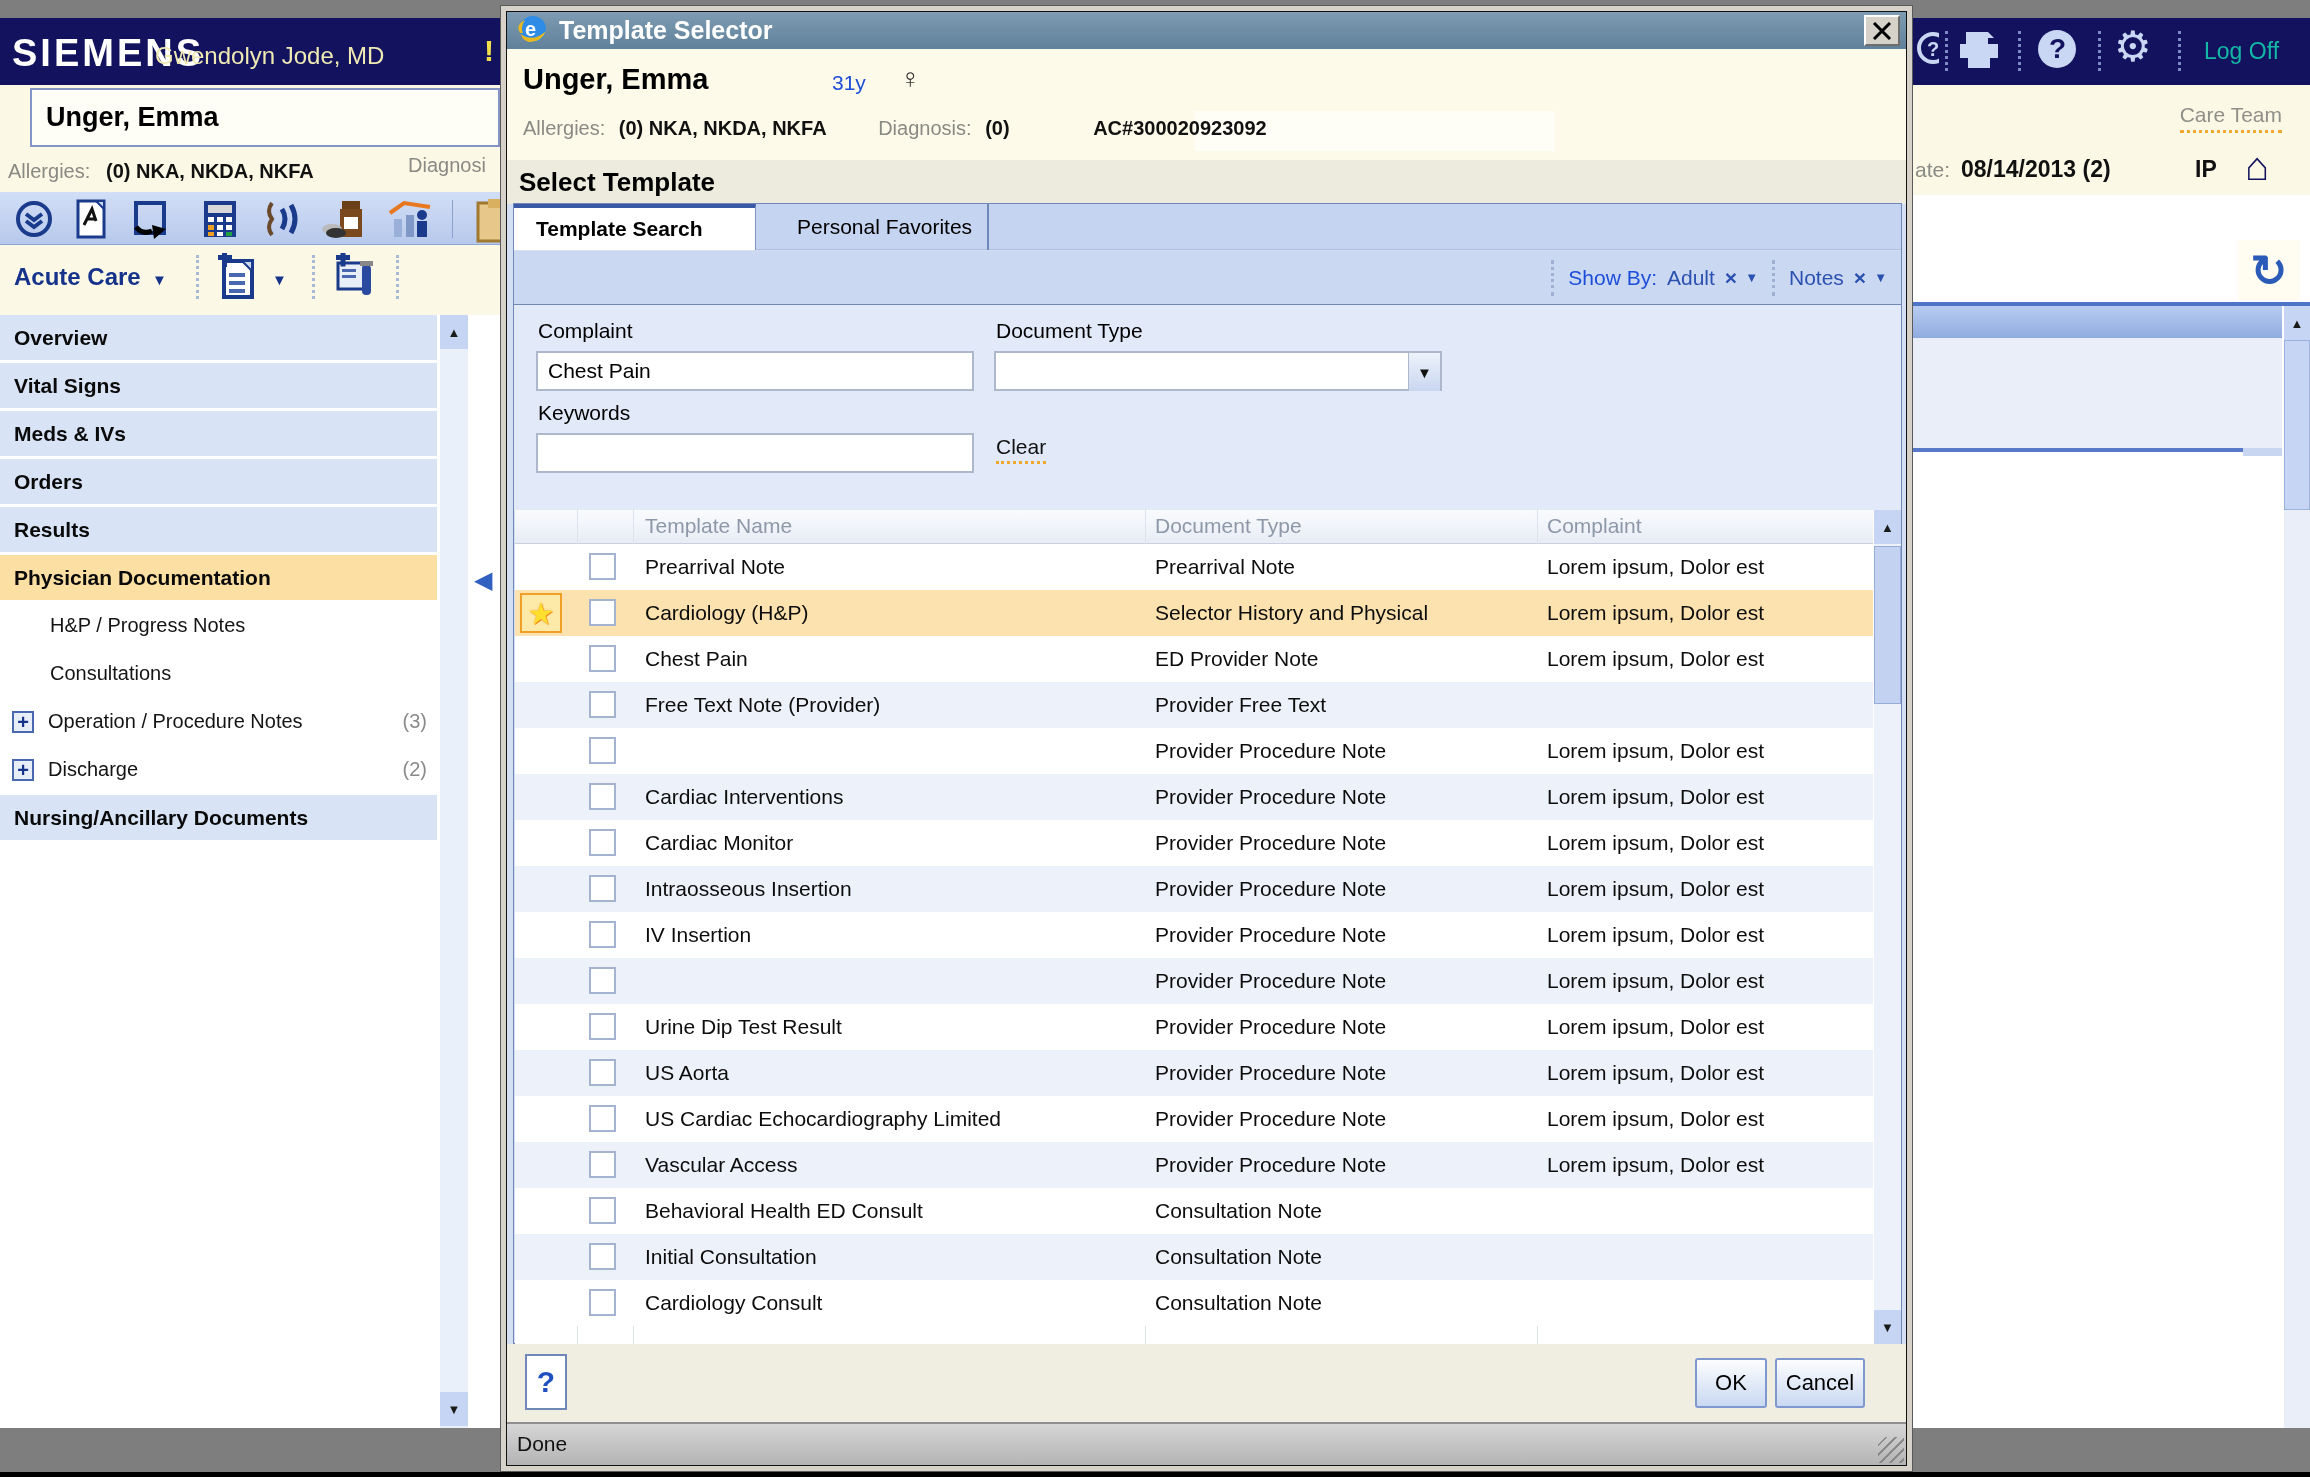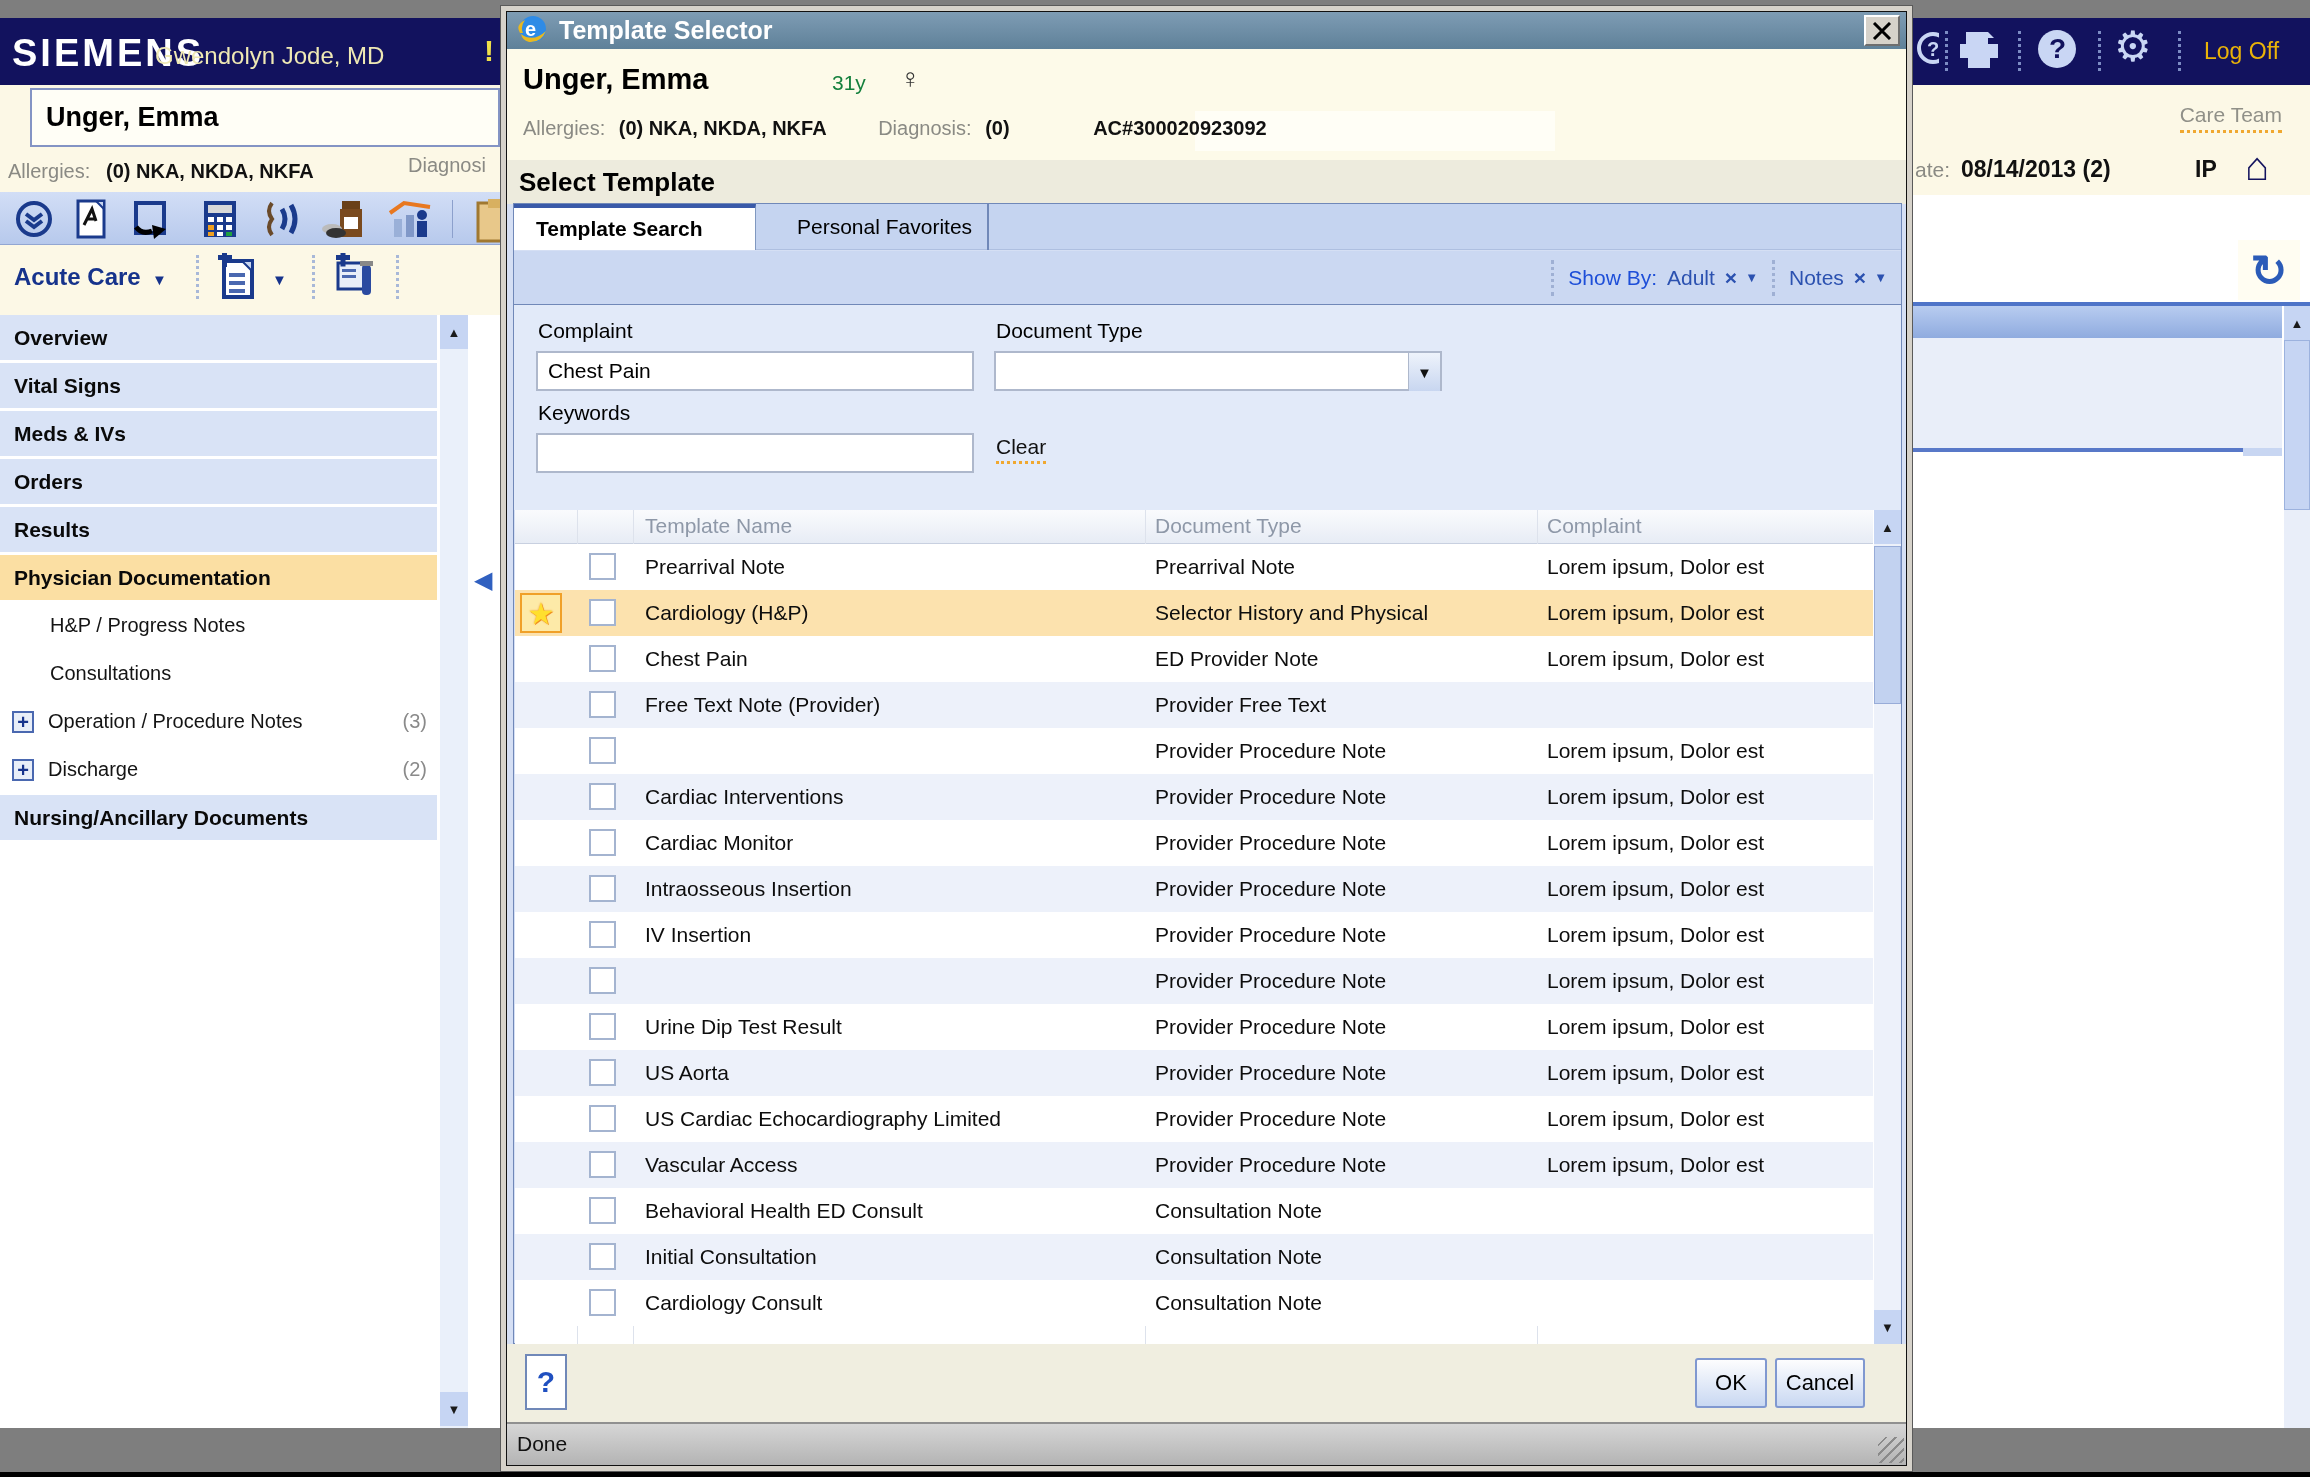--- a/index.html
+++ b/index.html
@@ -8,21 +8,21 @@
   .abs{position:absolute;}
 
   
   #top-grey{left:0;top:0;width:2310px;height:18px;background:#7e7e7e;}
   #navy{left:0;top:18px;width:2310px;height:67px;background:#12125e;}
   #brand{left:12px;top:14px;color:#fff;font-size:38px;font-weight:bold;letter-spacing:3px;}
   #user{left:155px;top:24px;color:#efe9b4;font-size:24px;}
   #alert-bang{left:484px;top:16px;color:#f0df4a;font-size:30px;font-weight:bold;}
   .nav-ico{color:#c9d6f4;font-size:32px;line-height:1;}
   .nav-sep{width:0;height:40px;border-left:3px dotted #7d8cc4;top:13px;}
-  #logoff{color:#eab308;font-size:23px;}
+  #logoff{color:#14b8a6;font-size:23px;}
 
   #patient-row{left:0;top:85px;width:500px;height:65px;background:#fcf8e6;}
   #patient-input{left:30px;top:3px;width:470px;height:59px;background:#fffef6;border:2px solid #8494c4;color:#000;
     font-size:27px;font-weight:bold;line-height:55px;padding-left:14px;white-space:nowrap;overflow:hidden;}
   #allergy-row{left:0;top:150px;width:500px;height:42px;background:#fcf8e6;overflow:hidden;}
   .grey-lab{color:#8a8a84;font-size:20px;}
   .dark-val{color:#111;font-size:20px;font-weight:bold;}
 
   #toolbar{left:0;top:192px;width:500px;height:53px;background:linear-gradient(#d2def6,#b7c9ec);border-bottom:1px solid #92a6d2;overflow:hidden;}
   .tb-ico{top:7px;width:40px;height:40px;}
@@ -65,21 +65,21 @@
   
   #dialog{left:500px;top:5px;width:1413px;height:1467px;border:1px solid #5a5a5a;background:#d6d2ca;}
   #dlg-frame{position:absolute;left:1px;top:1px;right:1px;bottom:1px;border:4px solid #d6d2ca;}
   #dlg-inner{position:absolute;left:0;top:0;right:0;bottom:0;border:1px solid #111;background:#d5dff4;overflow:hidden;}
   #dlg-title{left:0;top:0;width:1401px;height:37px;background:linear-gradient(#7e9cb4,#5f8199);display:flex;align-items:center;padding-left:10px;}
   #dlg-title-text{color:#fff;font-size:25px;font-weight:bold;margin-left:10px;}
   #dlg-close{position:absolute;right:8px;top:3px;width:36px;height:31px;background:#d6d2ca;border:2px solid;border-color:#fff #6e6e6e #6e6e6e #fff;display:flex;align-items:center;justify-content:center;}
 
   #dlg-banner{left:0;top:37px;width:1401px;height:111px;background:#fdfae9;}
   #pt-name{left:16px;top:14px;font-size:29px;font-weight:bold;color:#000;}
-  #pt-age{left:325px;top:22px;font-size:21px;color:#15803d;}
+  #pt-age{left:325px;top:22px;font-size:21px;color:#1d4ed8;}
   #pt-sex{left:393px;top:14px;font-size:28px;color:#333;}
   #pt-line2{left:16px;top:68px;width:1380px;font-size:20px;}
   #ac-box{left:688px;top:62px;width:360px;height:40px;background:#fffef6;}
 
   #dlg-section{left:0;top:148px;width:1401px;height:44px;background:#edebdd;display:flex;align-items:center;}
   #dlg-section span{font-size:26px;font-weight:bold;color:#000;margin-left:12px;}
 
   #panel{left:6px;top:191px;width:1389px;height:1141px;border:1px solid #7088b8;background:#d5dff4;}
   #tabstrip{left:0;top:0;width:1387px;height:46px;background:#c5d4f0;border-bottom:1px solid #aebfe0;}
   .tab{position:absolute;top:0;height:46px;display:flex;align-items:center;font-size:21px;color:#000;}

